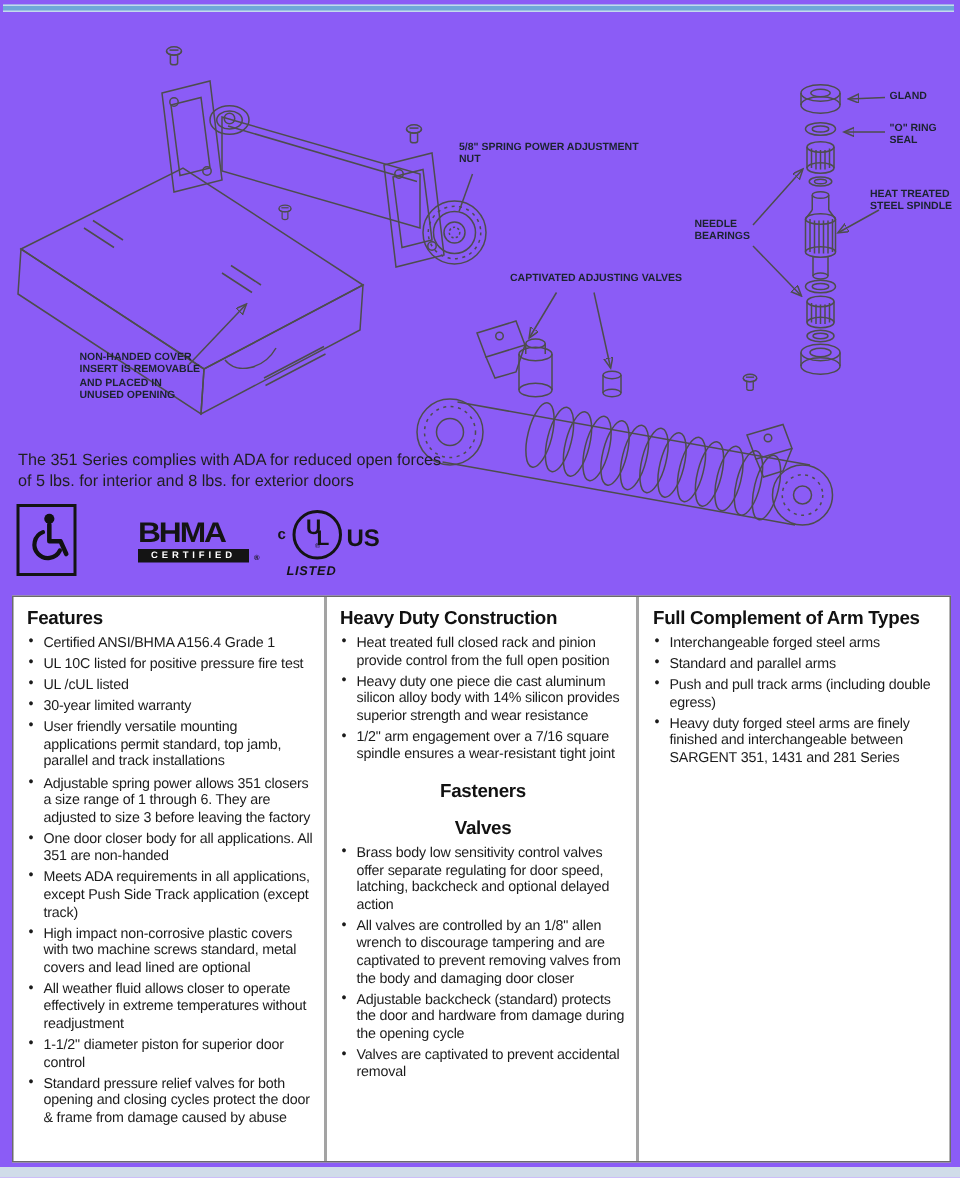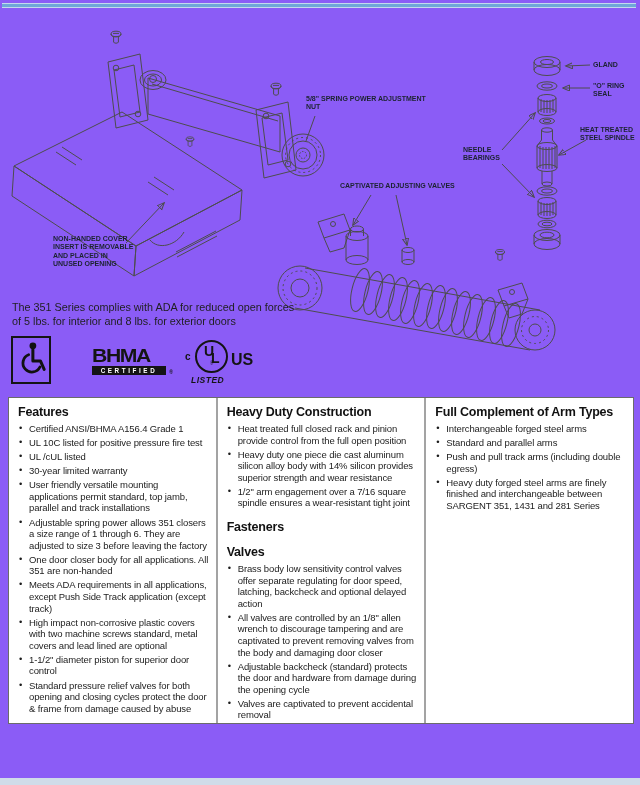--- a/index.html
+++ b/index.html
@@ -30,26 +30,26 @@
   .ul-circle{position:absolute;left:11px;top:2px;width:29px;height:29px;border:2.5px solid #141414;
              border-radius:50%;}
   .ul-u{position:absolute;left:7px;top:1px;font-size:14px;font-weight:700;}
   .ul-l{position:absolute;left:14px;top:8px;font-size:14px;font-weight:700;}
   .ul-reg{position:absolute;left:13px;top:19px;font-size:4.5px;}
   .ul-c{position:absolute;left:1px;top:13px;font-size:10px;font-weight:700;}
   .ul-us{position:absolute;left:47px;top:13px;font-size:16px;font-weight:700;}
   .ul-listed{position:absolute;left:7px;top:37px;font-size:8.5px;font-weight:700;letter-spacing:.5px;font-style:italic;}
 
   
-  .spec-table{position:absolute;left:8px;top:397px;width:626px;height:327px;
+  .spec-table{position:absolute;left:8px;top:397px;width:626px;height:378px;
               border:1px solid #6b6b6b;display:flex;box-sizing:border-box;background:#fff;}
   .col{flex:1 1 0;padding:5px 7px 0 9px;box-sizing:border-box;overflow:hidden;}
   .col + .col{border-left:2px solid #a3a3a3;}
   .col h3{margin:2px 0 4px 0;font-size:12.5px;font-weight:700;color:#111;letter-spacing:-.2px;}
-  .col h3.gap{margin-top:11px;}
+  .col h3.gap{margin-top:11px;text-align:center;}
   .col ul{list-style:none;margin:0;padding:0;}
   .col li{position:relative;padding-left:11px;margin:0 0 2.5px 0;font-size:9.5px;line-height:1.22;
           color:#1c1c1c;letter-spacing:-.12px;}
   .col li::before{content:"•";position:absolute;left:1px;top:-1px;}
 </style>
 </head>
 <body>
 
 <div id="page">
   <div class="top-rule"></div>
@@ -240,20 +240,21 @@
       <ul>
         <li>Certified ANSI/BHMA A156.4 Grade 1</li>
         <li>UL 10C listed for positive pressure fire test</li>
         <li>UL /cUL listed</li>
         <li>30-year limited warranty</li>
         <li>User friendly versatile mounting applications permit standard, top jamb, parallel and track installations</li>
         <li>Adjustable spring power allows 351 closers a size range of 1 through 6. They are adjusted to size 3 before leaving the factory</li>
         <li>One door closer body for all applications. All 351 are non-handed</li>
         <li>Meets ADA requirements in all applications, except Push Side Track application (except track)</li>
         <li>High impact non-corrosive plastic covers with two machine screws standard, metal covers and lead lined are optional</li>
+        <li>All weather fluid allows closer to operate effectively in extreme temperatures without readjustment</li>
         <li>1-1/2" diameter piston for superior door control</li>
         <li>Standard pressure relief valves for both opening and closing cycles protect the door &amp; frame from damage caused by abuse</li>
       </ul>
     </div>
     <div class="col">
       <h3>Heavy Duty Construction</h3>
       <ul>
         <li>Heat treated full closed rack and pinion provide control from the full open position</li>
         <li>Heavy duty one piece die cast aluminum silicon alloy body with 14% silicon provides superior strength and wear resistance</li>
         <li>1/2" arm engagement over a 7/16 square spindle ensures a wear-resistant tight joint</li>

